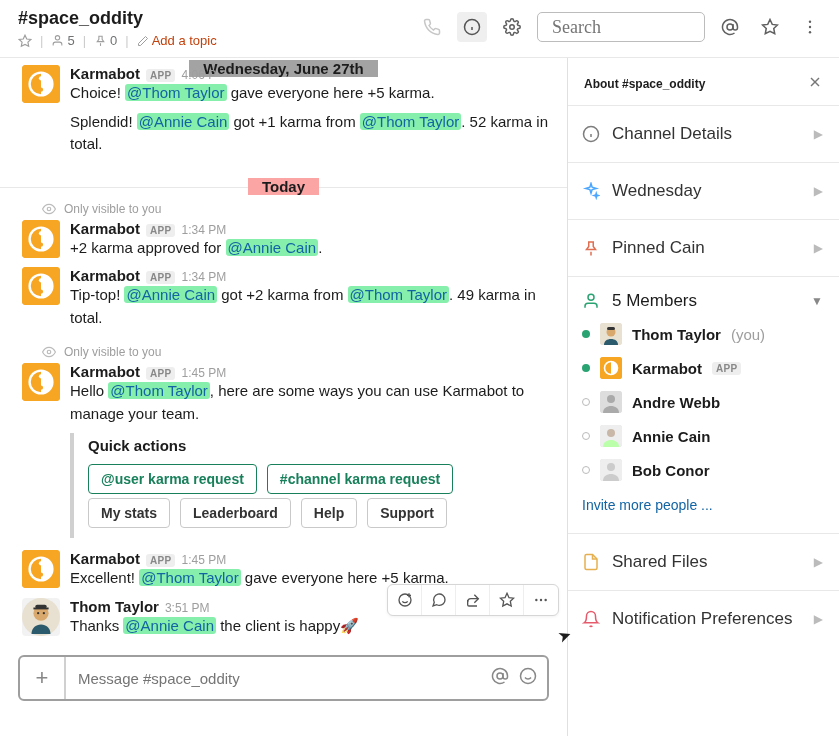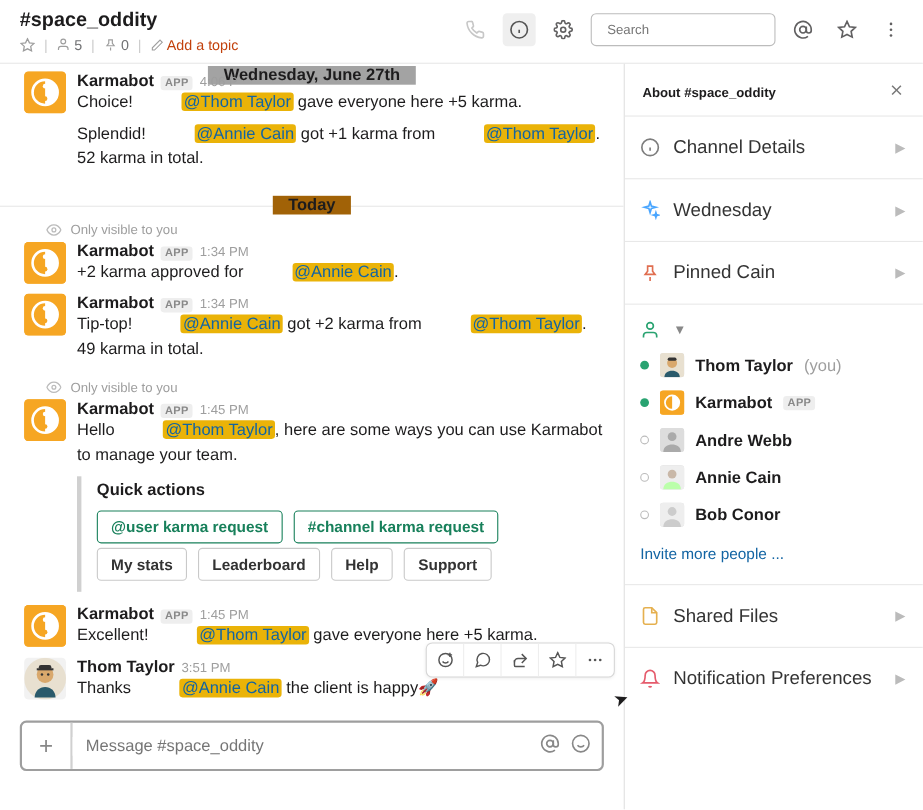--- a/index.html
+++ b/index.html
@@ -24,39 +24,39 @@
   .header-left { flex: 1; }
   .channel-name { font-weight: 900; font-size: 18px; color:#1d1c1d; }
   .header-meta { display: flex; align-items: center; gap: 8px; color:#717274; font-size:13px; margin-top:4px;}
   .header-meta .sep { color:#ccc; }
   .header-meta .add-topic { color:#c2410c; }
   .meta-item { display:flex; align-items:center; gap:3px; }
   .header-right { display:flex; align-items:center; gap:10px; padding-top:4px;}
   .icon-btn { width:30px; height:30px; display:flex; align-items:center; justify-content:center; border-radius:4px; cursor:pointer; color:#616061;}
   .icon-btn.filled { background:#efefef; }
   .search-box { display:flex; align-items:center; border:1px solid #bcbcbc; border-radius:5px; height:30px; width:168px; padding:0 8px; gap:6px; color:#9e9e9e;}
-  .search-box input { border:none; outline:none; flex:1; font-size:12px; background:transparent; }
+  .search-box input { border:none; outline:none; flex:1; font-size:18px; background:transparent;font-family:Liberation Serif, serif; }
   .main { flex:1; display:flex; min-height:0; }
   .messages { flex:1; overflow-y:auto; position:relative; }
   .date-sep { text-align:center; font-weight:700; font-size:15px; color:#1d1c1d; padding:4px 0 4px; position:relative; }
   .date-sep.mid { border-bottom:1px solid #e8e8e8; margin-bottom:14px; }
-  .date-sep.mid span { position:relative; top:12px; background:#a16207; padding:0 14px; }
+  .date-sep.mid span { position:relative; top:12px; background:#fca5a5; padding:0 14px; }
   .date-sep.top span { background:#a3a3a3; padding:0 14px; }
   .vis-note { display:flex; align-items:center; gap:8px; color:#9e9e9e; font-size:12px; padding-left:42px; margin-top:10px; margin-bottom:2px;}
   .msg { display:flex; gap:10px; padding:2px 16px 6px 22px; position:relative;}
   .avatar { width:38px; height:38px; border-radius:4px; flex-shrink:0; background:#f6a623; display:flex; align-items:center; justify-content:center; }
   .avatar.thom { background:#f2f2f2; }
   .avatar svg { width:100%; height:100%; }
   .msg-body { flex:1; min-width:0; }
   .msg-head { display:flex; align-items:baseline; gap:6px; }
   .sender { font-weight:900; font-size:15px; color:#1d1c1d; }
   .app-badge { font-size:10px; font-weight:700; color:#888; background:#eee; border-radius:3px; padding:1px 4px; letter-spacing:0.3px;}
   .timestamp { font-size:12px; color:#9e9e9e; }
   .msg-text { font-size:15px; color:#1d1c1d; line-height:1.5; }
-  .mention { color:#1264a3; background:#eab308; border-radius:3px; padding:0 2px;margin-left:40px;}
+  .mention { color:#1264a3; background:#86efac; border-radius:3px; padding:0 2px;}
   .qa-block { border-left:4px solid #d0d0d0; margin:8px 0 4px 0; padding:4px 14px 10px 14px; }
   .qa-title { font-weight:800; margin-bottom:10px; font-size:15px;}
   .qa-row { display:flex; gap:10px; flex-wrap:wrap; }
   .qa-btn { border:1px solid #18805b; color:#18805b; background:#fff; border-radius:4px; padding:6px 12px; font-size:14px; font-weight:700; cursor:pointer;}
   .qa-btn.gray { border-color:#c9c9c9; color:#333; font-weight:600;}
   .composer-wrap { padding:0 18px 18px 18px; }
   .composer { display:flex; align-items:center; border:2px solid #9e9e9e; border-radius:6px; height:46px; padding-right:10px;}
   .composer .plus { width:46px; height:100%; display:flex; align-items:center; justify-content:center; border-right:2px solid #d0d0d0; color:#888; font-size:22px; cursor:pointer;}
   .composer input { flex:1; border:none; outline:none; font-size:15px; padding:0 12px;}
   .composer-icons { display:flex; gap:10px; color:#888; font-size:18px;}
@@ -451,20 +451,21 @@
         <span class="label">Pinned Cain</span>
         <span class="chev">▶</span>
       </div>
 
       <div class="members-block">
         <div class="members-head">
           <svg class="section-icon mem" viewBox="0 0 24 24" fill="none" stroke="currentColor" stroke-width="2">
               <path d="M20 21v-2a4 4 0 0 0-4-4H8a4 4 0 0 0-4 4v2"></path>
               <circle cx="12" cy="7" r="4"></circle>
             </svg>
+          <span class="label" style="flex:1;">5 Members</span>
           <span class="chev" style="color:#888;">▼</span>
         </div>
         <div class="member-list">
           <div class="member">
             <span class="presence online"></span>
             <span class="mavatar">
                 <svg viewBox="0 0 22 22">
                   <rect width="22" height="22" rx="3" fill="#e8e0d0"></rect>
                   <circle cx="11" cy="9" r="4.5" fill="#d9a86c"></circle>
                   <rect x="7" y="4" width="8" height="3" rx="1.5" fill="#333"></rect>

